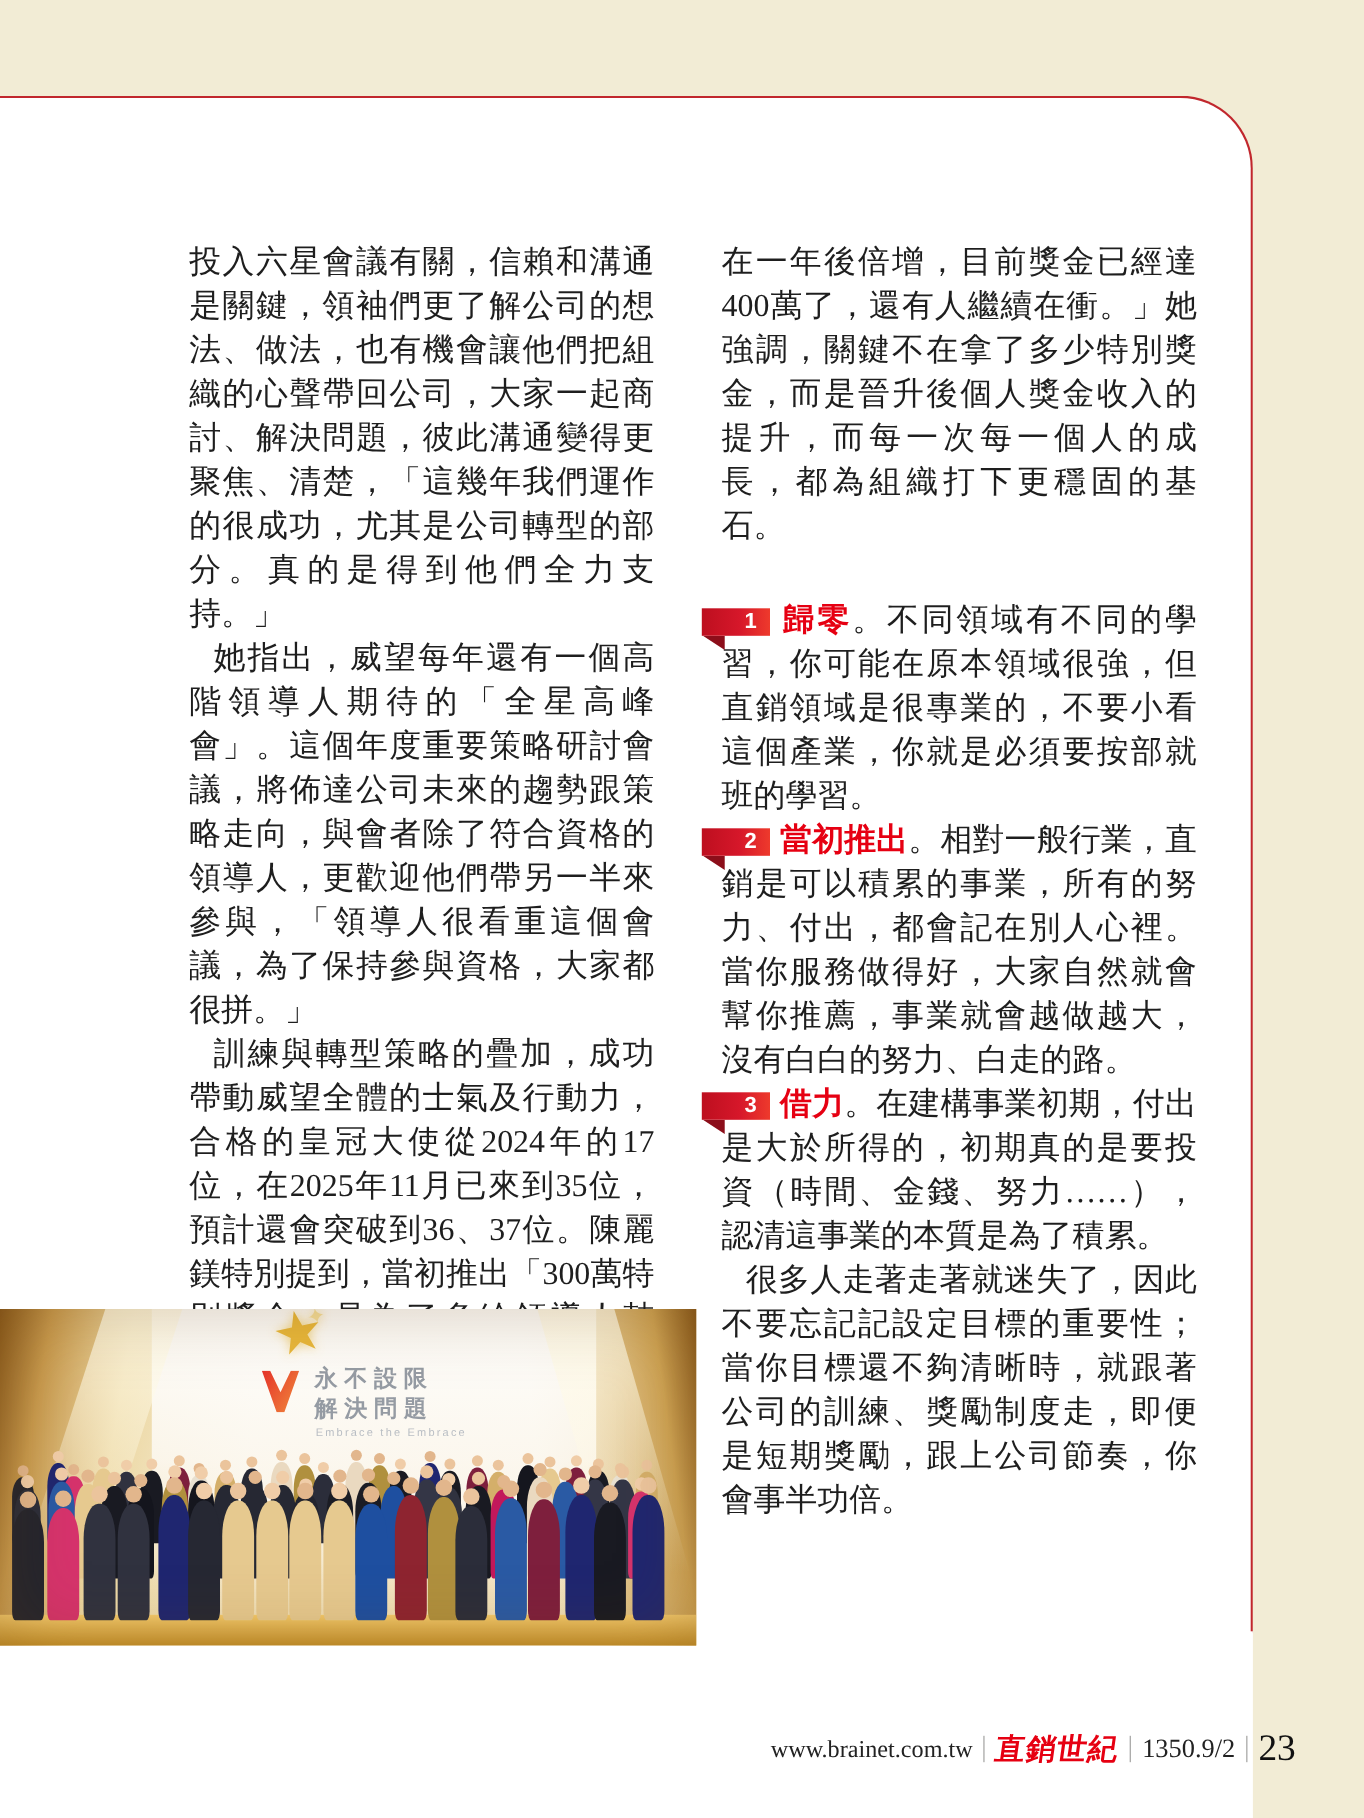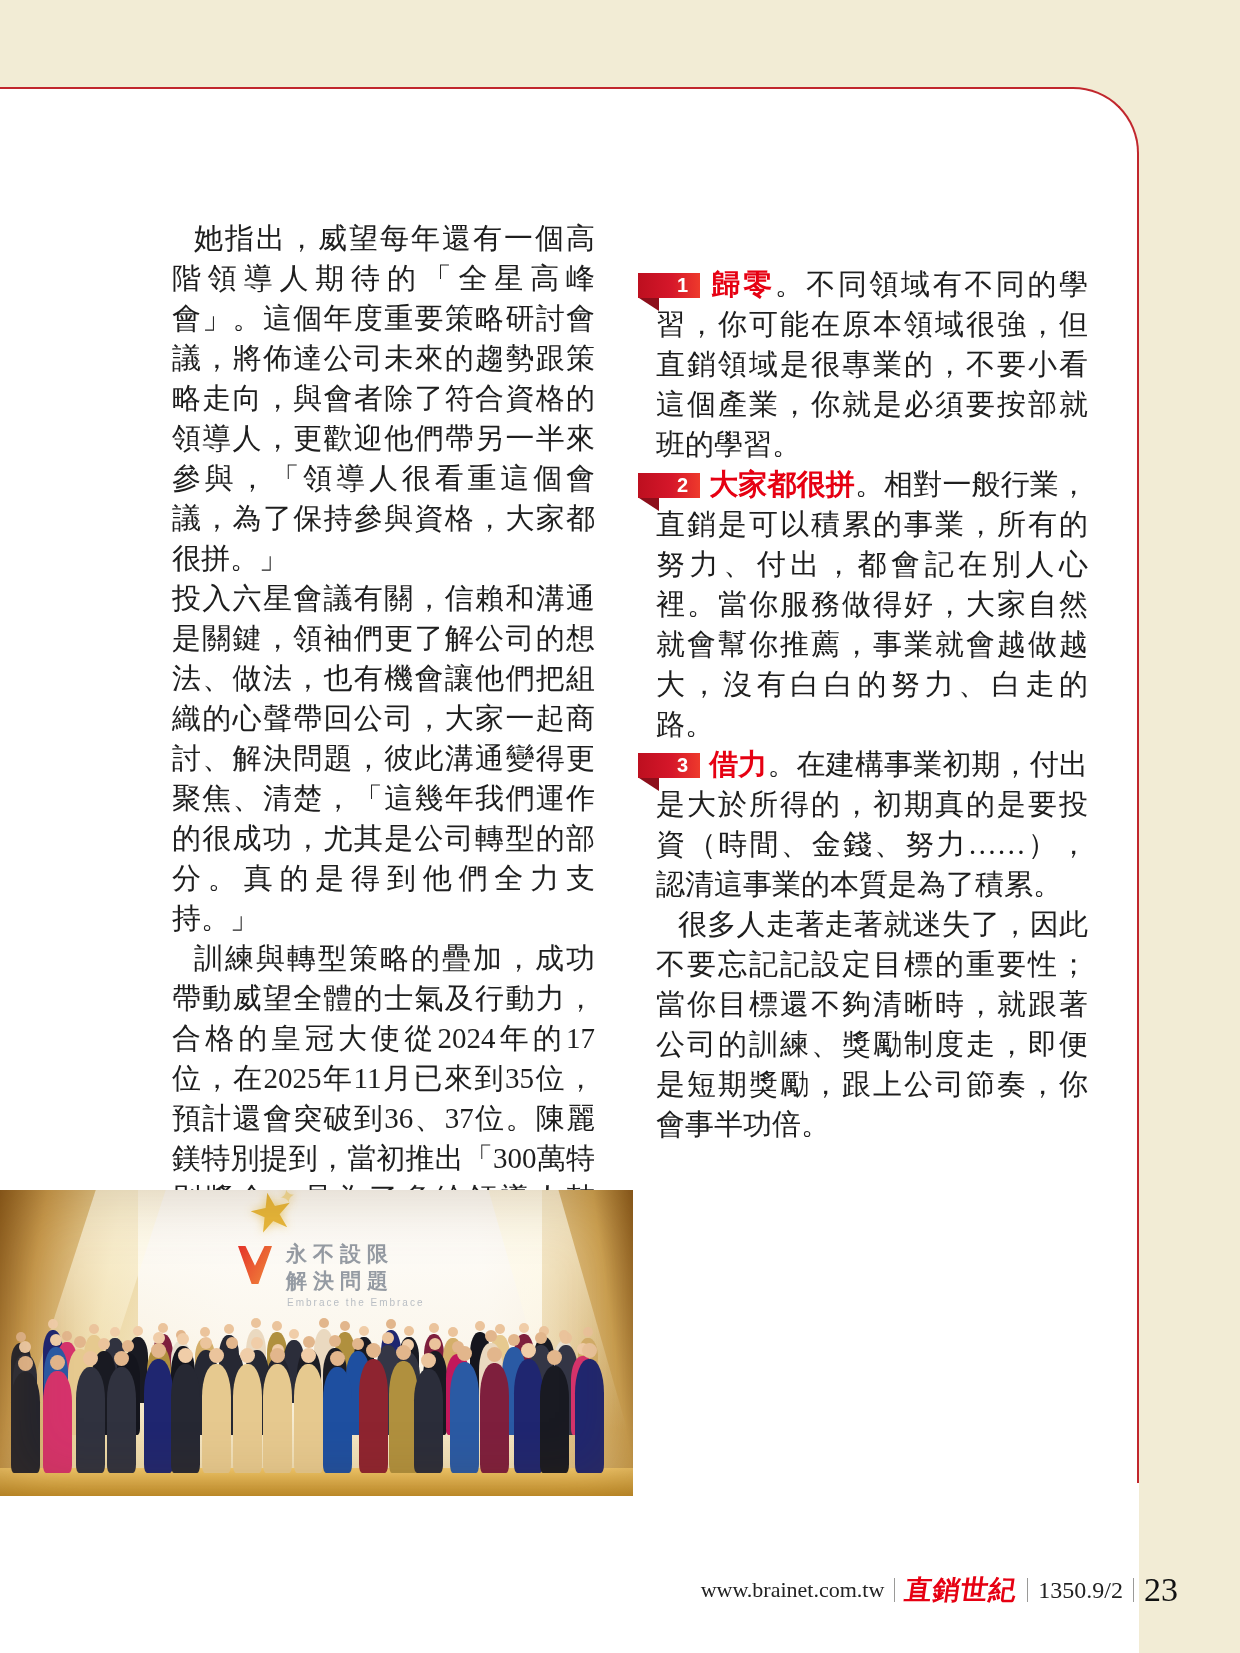--- a/index.html
+++ b/index.html
@@ -101,33 +101,34 @@
 </head>
 <body>
 
 <div id="page">
 
   <div class="sheet-bordered"></div>
   <div class="sheet-lower"></div>
 
 
   <div class="col col-left">
+    <p class="para">投入六星會議有關，信賴和溝通是關鍵，領袖們更了解公司的想法、做法，也有機會讓他們把組織的心聲帶回公司，大家一起商討、解決問題，彼此溝通變得更聚焦、清楚，「這幾年我們運作的很成功，尤其是公司轉型的部分。真的是得到他們全力支持。」</p>
     <p class="para indent">她指出，威望每年還有一個高階領導人期待的「全星高峰會」。這個年度重要策略研討會議，將佈達公司未來的趨勢跟策略走向，與會者除了符合資格的領導人，更歡迎他們帶另一半來參與，「領導人很看重這個會議，為了保持參與資格，大家都很拼。」</p>
-    <p class="para">投入六星會議有關，信賴和溝通是關鍵，領袖們更了解公司的想法、做法，也有機會讓他們把組織的心聲帶回公司，大家一起商討、解決問題，彼此溝通變得更聚焦、清楚，「這幾年我們運作的很成功，尤其是公司轉型的部分。真的是得到他們全力支持。」</p>
     <p class="para indent">訓練與轉型策略的疊加，成功帶動威望全體的士氣及行動力，合格的皇冠大使從2024年的17位，在2025年11月已來到35位，預計還會突破到36、37位。陳麗鎂特別提到，當初推出「300萬特別獎金」是為了多給領導人鼓勵、獎勵，只要合格一次皇冠大使，就有十萬獎勵金，每人一次機會。「沒想到，當初的17位皇冠大使人數</p>
   </div>
 
   <div class="col col-right">
+    <p class="para">在一年後倍增，目前獎金已經達400萬了，還有人繼續在衝。」她強調，關鍵不在拿了多少特別獎金，而是晉升後個人獎金收入的提升，而每一次每一個人的成長，都為組織打下更穩固的基石。</p>
 
     <div class="item first">
       <span class="badge"><span>1</span></span><span class="term">歸零</span><span>。不同領域有不同的學習，你可能在原本領域很強，但直銷領域是很專業的，不要小看這個產業，你就是必須要按部就班的學習。</span>
     </div>
 
     <div class="item">
-      <span class="badge"><span>2</span></span><span class="term">大家都很拼</span><span>。相對一般行業，直銷是可以積累的事業，所有的努力、付出，都會記在別人心裡。當你服務做得好，大家自然就會幫你推薦，事業就會越做越大，沒有白白的努力、白走的路。</span>
+      <span class="badge"><span>2</span></span><span class="term">當初推出</span><span>。相對一般行業，直銷是可以積累的事業，所有的努力、付出，都會記在別人心裡。當你服務做得好，大家自然就會幫你推薦，事業就會越做越大，沒有白白的努力、白走的路。</span>
     </div>
 
     <div class="item">
       <span class="badge"><span>3</span></span><span class="term">借力</span><span>。在建構事業初期，付出是大於所得的，初期真的是要投資（時間、金錢、努力……），認清這事業的本質是為了積累。</span>
     </div>
 
     <p class="para indent"><span>很多人走著走著就迷失了，因此不要忘記記設定目標的重要性；當你目標還不夠清晰時，就跟著公司的訓練、獎勵制度走，即便是短期獎勵，跟上公司節奏，你會事半功倍。</span></p>
   </div>
 
   <div class="photo">

